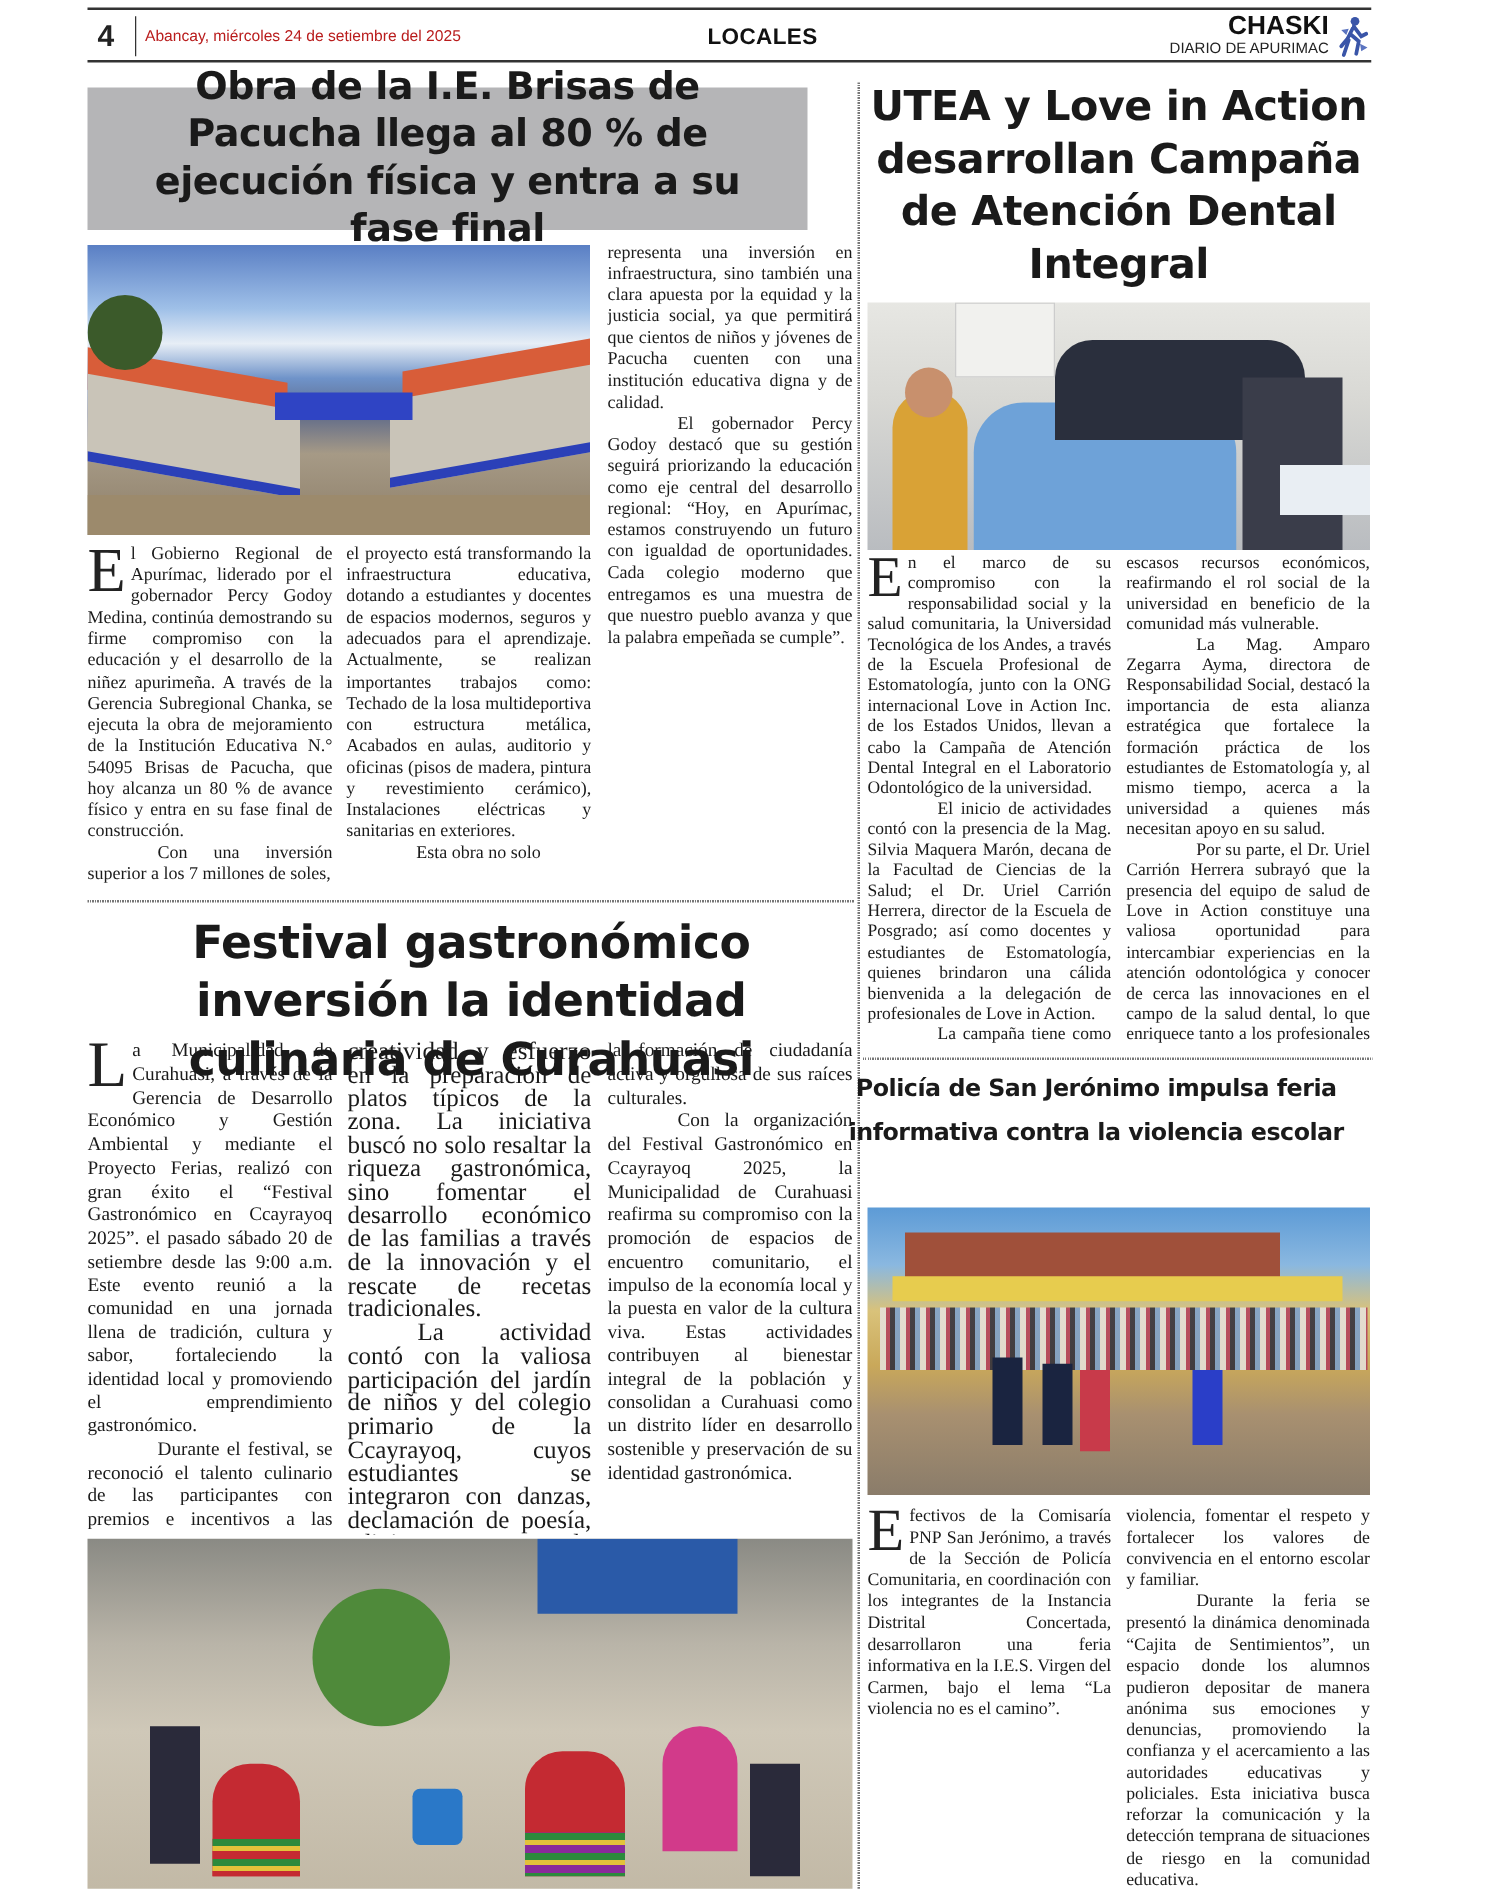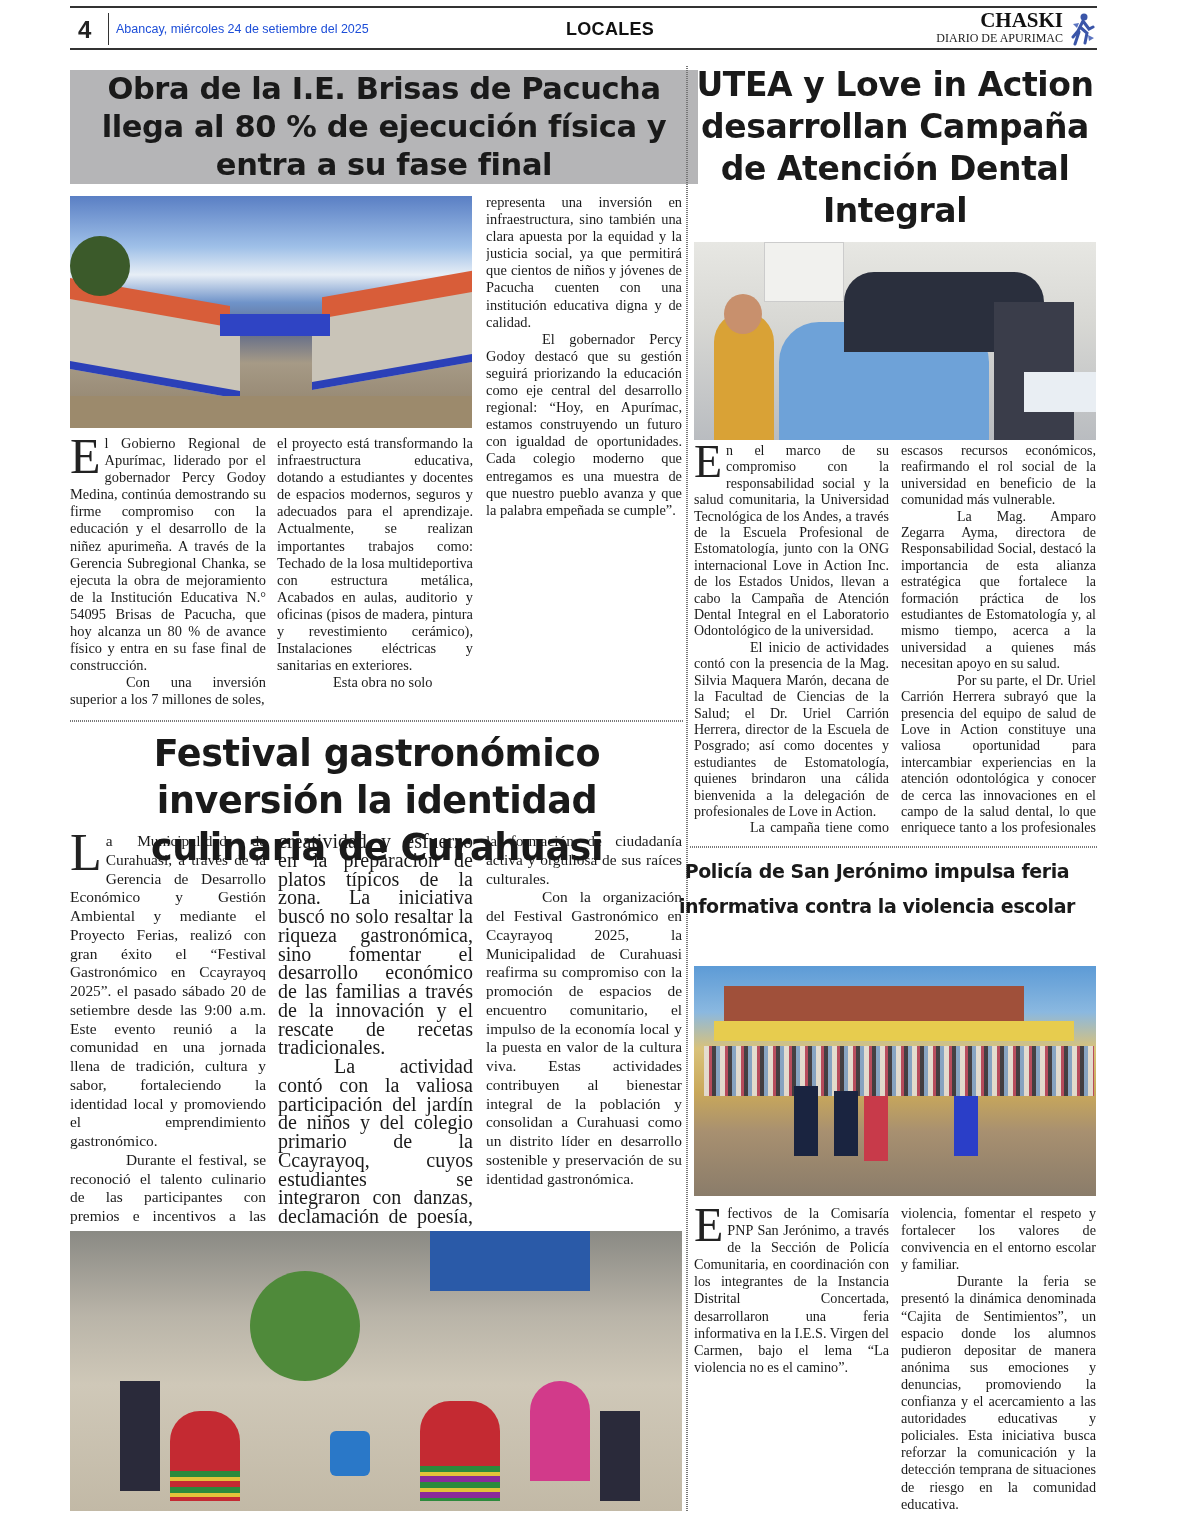--- a/index.html
+++ b/index.html
@@ -4,23 +4,23 @@
 <style>
   * { box-sizing: border-box; margin: 0; padding: 0; }
   html, body { width: 1200px; height: 1517px; background: #ffffff; overflow: hidden; }
   body { position: relative; font-family: "Liberation Serif", "DejaVu Serif", serif; color: #1a1a1a; }
 
   
   .hdr { position: absolute; left: 70px; top: 6px; width: 1027px; height: 44px;
          border-top: 2px solid #333; border-bottom: 2px solid #333; }
   .hdr .pnum { position: absolute; left: 8px; top: 8px; font: bold 24px "Liberation Sans", sans-serif; color: #222; }
   .hdr .vsep { position: absolute; left: 38px; top: 5px; width: 1px; height: 32px; background: #333; }
-  .hdr .date { position: absolute; left: 46px; top: 14px; font: 12.5px "Liberation Sans", sans-serif; color: #1d4ed8; }
+  .hdr .date { position: absolute; left: 46px; top: 14px; font: 12.5px "Liberation Sans", sans-serif; color: #b91c1c; }
   .hdr .section { position: absolute; left: 496px; top: 11px; font: bold 18px "Liberation Sans", sans-serif; color: #111; letter-spacing: .3px; }
-  .hdr .brand { position: absolute; right: 34px; top: 2px; text-align: right; font-family: Liberation Serif, serif; }
+  .hdr .brand { position: absolute; right: 34px; top: 2px; text-align: right; font-family: Liberation Sans, sans-serif; }
   .hdr .brand .name { font-weight: bold; font-size: 21px; line-height: 21px; color: #111; }
   .hdr .brand .sub { font-size: 12px; color: #222; line-height: 14px; }
   .hdr .logo { position: absolute; right: 2px; top: 3px; width: 26px; height: 36px; }
 
   .h { font-family: "DejaVu Sans", sans-serif; font-weight: bold; color: #1a1a1a; text-align: center; letter-spacing: -0.4px; }
   .p { font-size: 14.4px; line-height: 17.1px; text-align: justify; hyphens: auto; }
   .p .ind { display: inline-block; width: 56px; }
   .dropcap { float: left; font-size: 50px; line-height: 38px; margin: 2px 4px 0 0; color: #222; font-family: "Liberation Serif", serif; }
   .col { position: absolute; overflow: hidden; }
 
@@ -41,21 +41,21 @@
     <div class="sub">DIARIO DE APURIMAC</div>
   </div>
   <svg class="logo" viewBox="0 0 26 36">
     <circle cx="15" cy="6" r="3.5" fill="#3a55a8"></circle>
     <path d="M14 10 L9 20 L4 26 M14 10 L20 18 L24 16 M11 16 L18 22 L16 32 M10 21 L6 33" stroke="#3a55a8" stroke-width="3" fill="none" stroke-linecap="round"></path>
     <path d="M4 13 L10 12 L8 17 Z M19 24 L25 27 L20 30 Z" fill="#5b74c0"></path>
   </svg>
 </div>
 
 <div>
-  <div style="position:absolute;left:70px;top:70px;width:628px;height:114px;background:#b5b5b7;display:flex;align-items:center;justify-content:center;padding:0 14px;">
+  <div style="position:absolute;left:70px;top:70px;width:576px;height:114px;background:#b5b5b7;display:flex;align-items:center;justify-content:center;padding:0 14px;">
     <div class="h" style="font-size:30.5px;line-height:38px;">Obra de la I.E. Brisas de Pacucha llega al 80 % de ejecución física y entra a su fase final</div>
   </div>
 
   <div class="photo" style="left:70px;top:196px;width:402px;height:232px;background:linear-gradient(180deg,#5a7fc4 0%,#9fc0e8 22%,#e7eef6 34%,#6f93c9 46%,#5e6a8a 58%,#a69a86 72%,#8d7e68 100%);">
     <div style="position:absolute;left:0;top:96px;width:160px;height:34px;background:#d85d39;transform:skewY(10deg);"></div>
     <div style="position:absolute;left:0;top:118px;width:170px;height:70px;background:#c9c4b8;transform:skewY(10deg);border-bottom:8px solid #2b40b8;"></div>
     <div style="position:absolute;right:0;top:88px;width:150px;height:34px;background:#d85d39;transform:skewY(-10deg);"></div>
     <div style="position:absolute;right:0;top:110px;width:160px;height:70px;background:#c9c4b8;transform:skewY(-10deg);border-bottom:8px solid #2b40b8;"></div>
     <div style="position:absolute;left:150px;top:118px;width:110px;height:22px;background:#2f44c4;"></div>
     <div style="position:absolute;left:0;top:200px;width:402px;height:32px;background:#9c8a6c;"></div>

